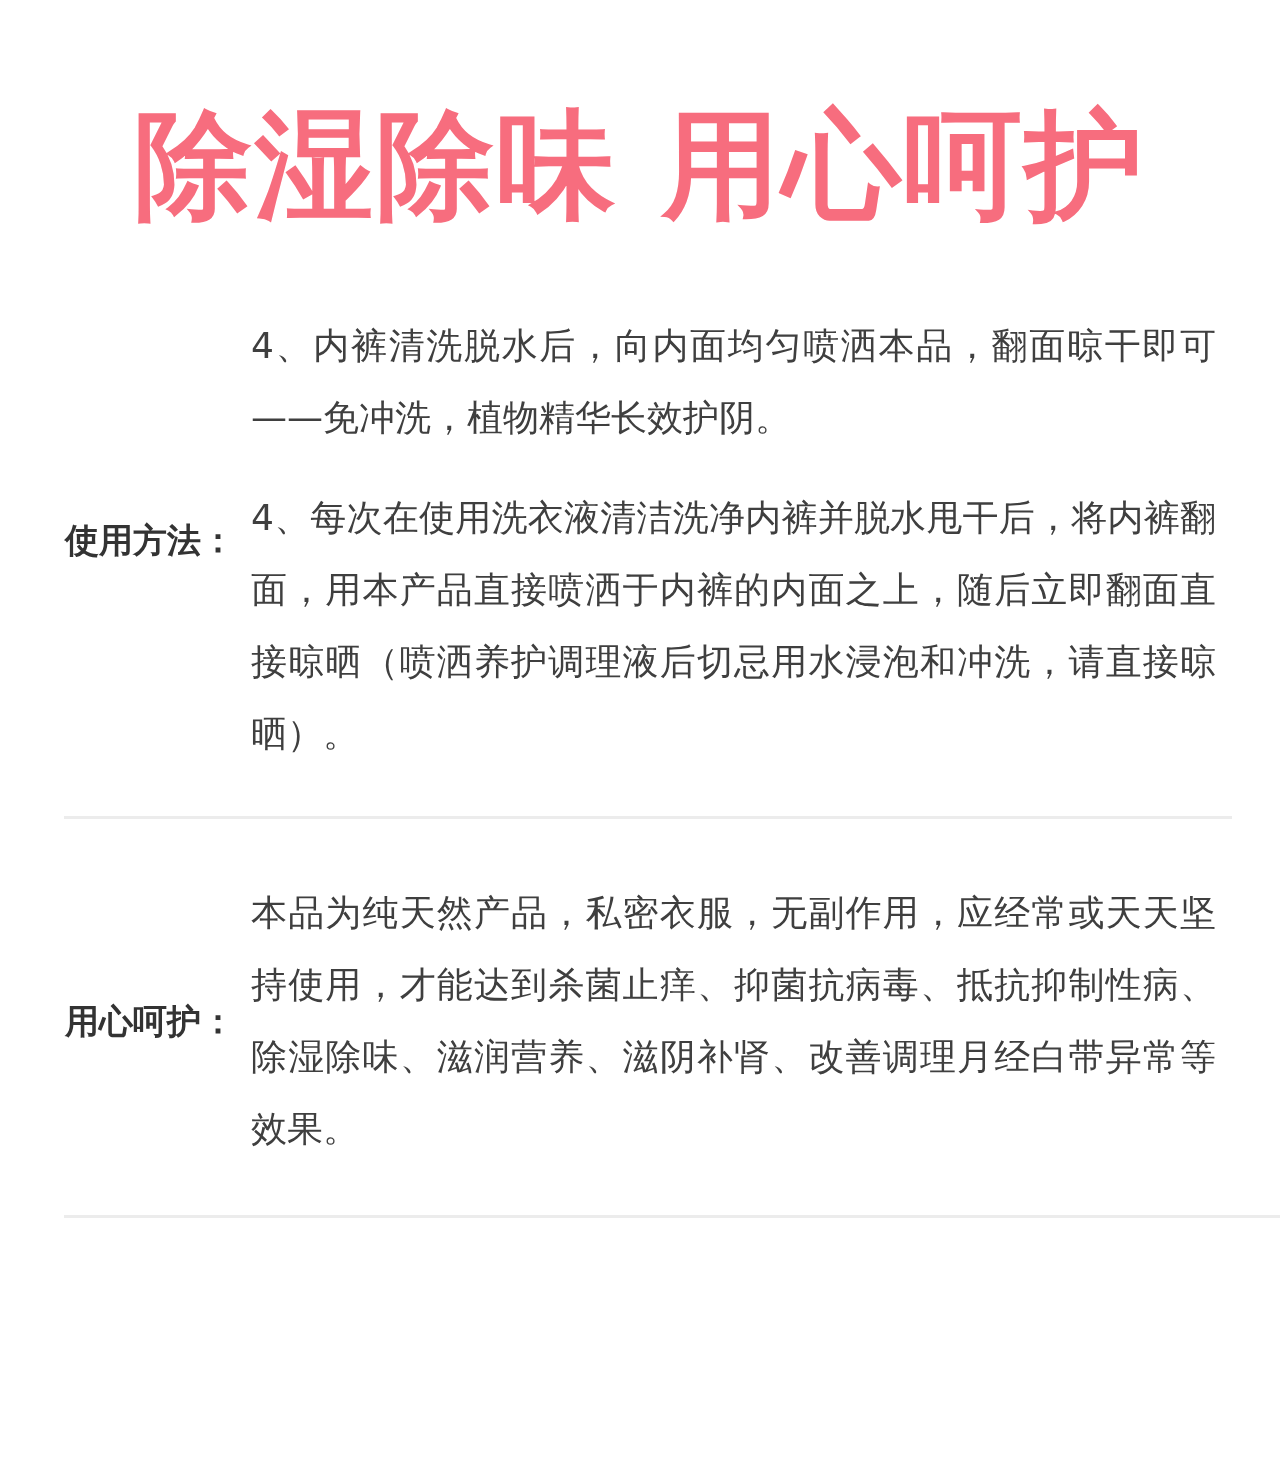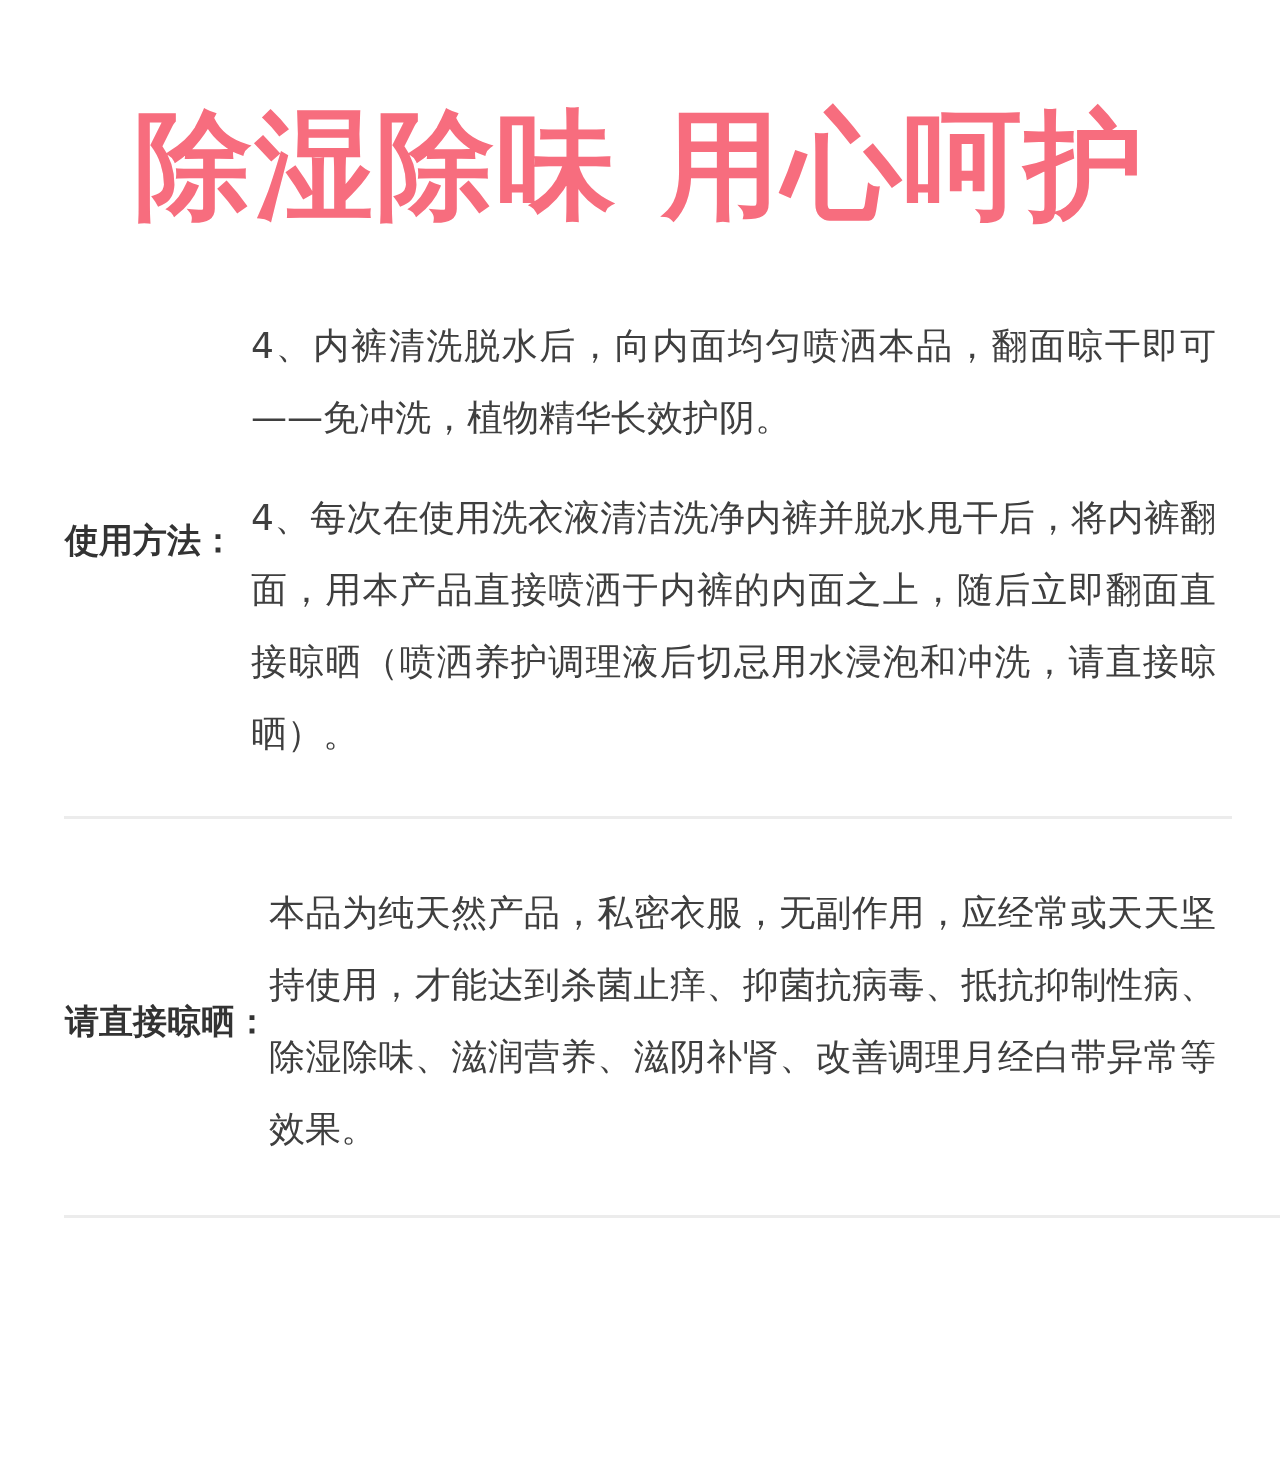--- a/index.html
+++ b/index.html
@@ -80,21 +80,21 @@
     <div class="section-label">使用方法：</div>
     <div class="section-content">
       <p>4、内裤清洗脱水后，向内面均匀喷洒本品，翻面晾干即可——免冲洗，植物精华长效护阴。</p>
       <p>4、每次在使用洗衣液清洁洗净内裤并脱水甩干后，将内裤翻面，用本产品直接喷洒于内裤的内面之上，随后立即翻面直接晾晒（喷洒养护调理液后切忌用水浸泡和冲洗，请直接晾晒）。</p>
     </div>
   </div>
 
   <hr class="divider">
 
   <div class="section tips">
-    <div class="section-label">请直接晾晒：</div>
+    <div class="section-label">用心呵护：</div>
     <div class="section-content">
       <p>本品为纯天然产品，私密衣服，无副作用，应经常或天天坚持使用，才能达到杀菌止痒、抑菌抗病毒、抵抗抑制性病、除湿除味、滋润营养、滋阴补肾、改善调理月经白带异常等效果。</p>
     </div>
   </div>
 
   <hr class="divider bottom">
 
 </div>
 
 </body></html>

